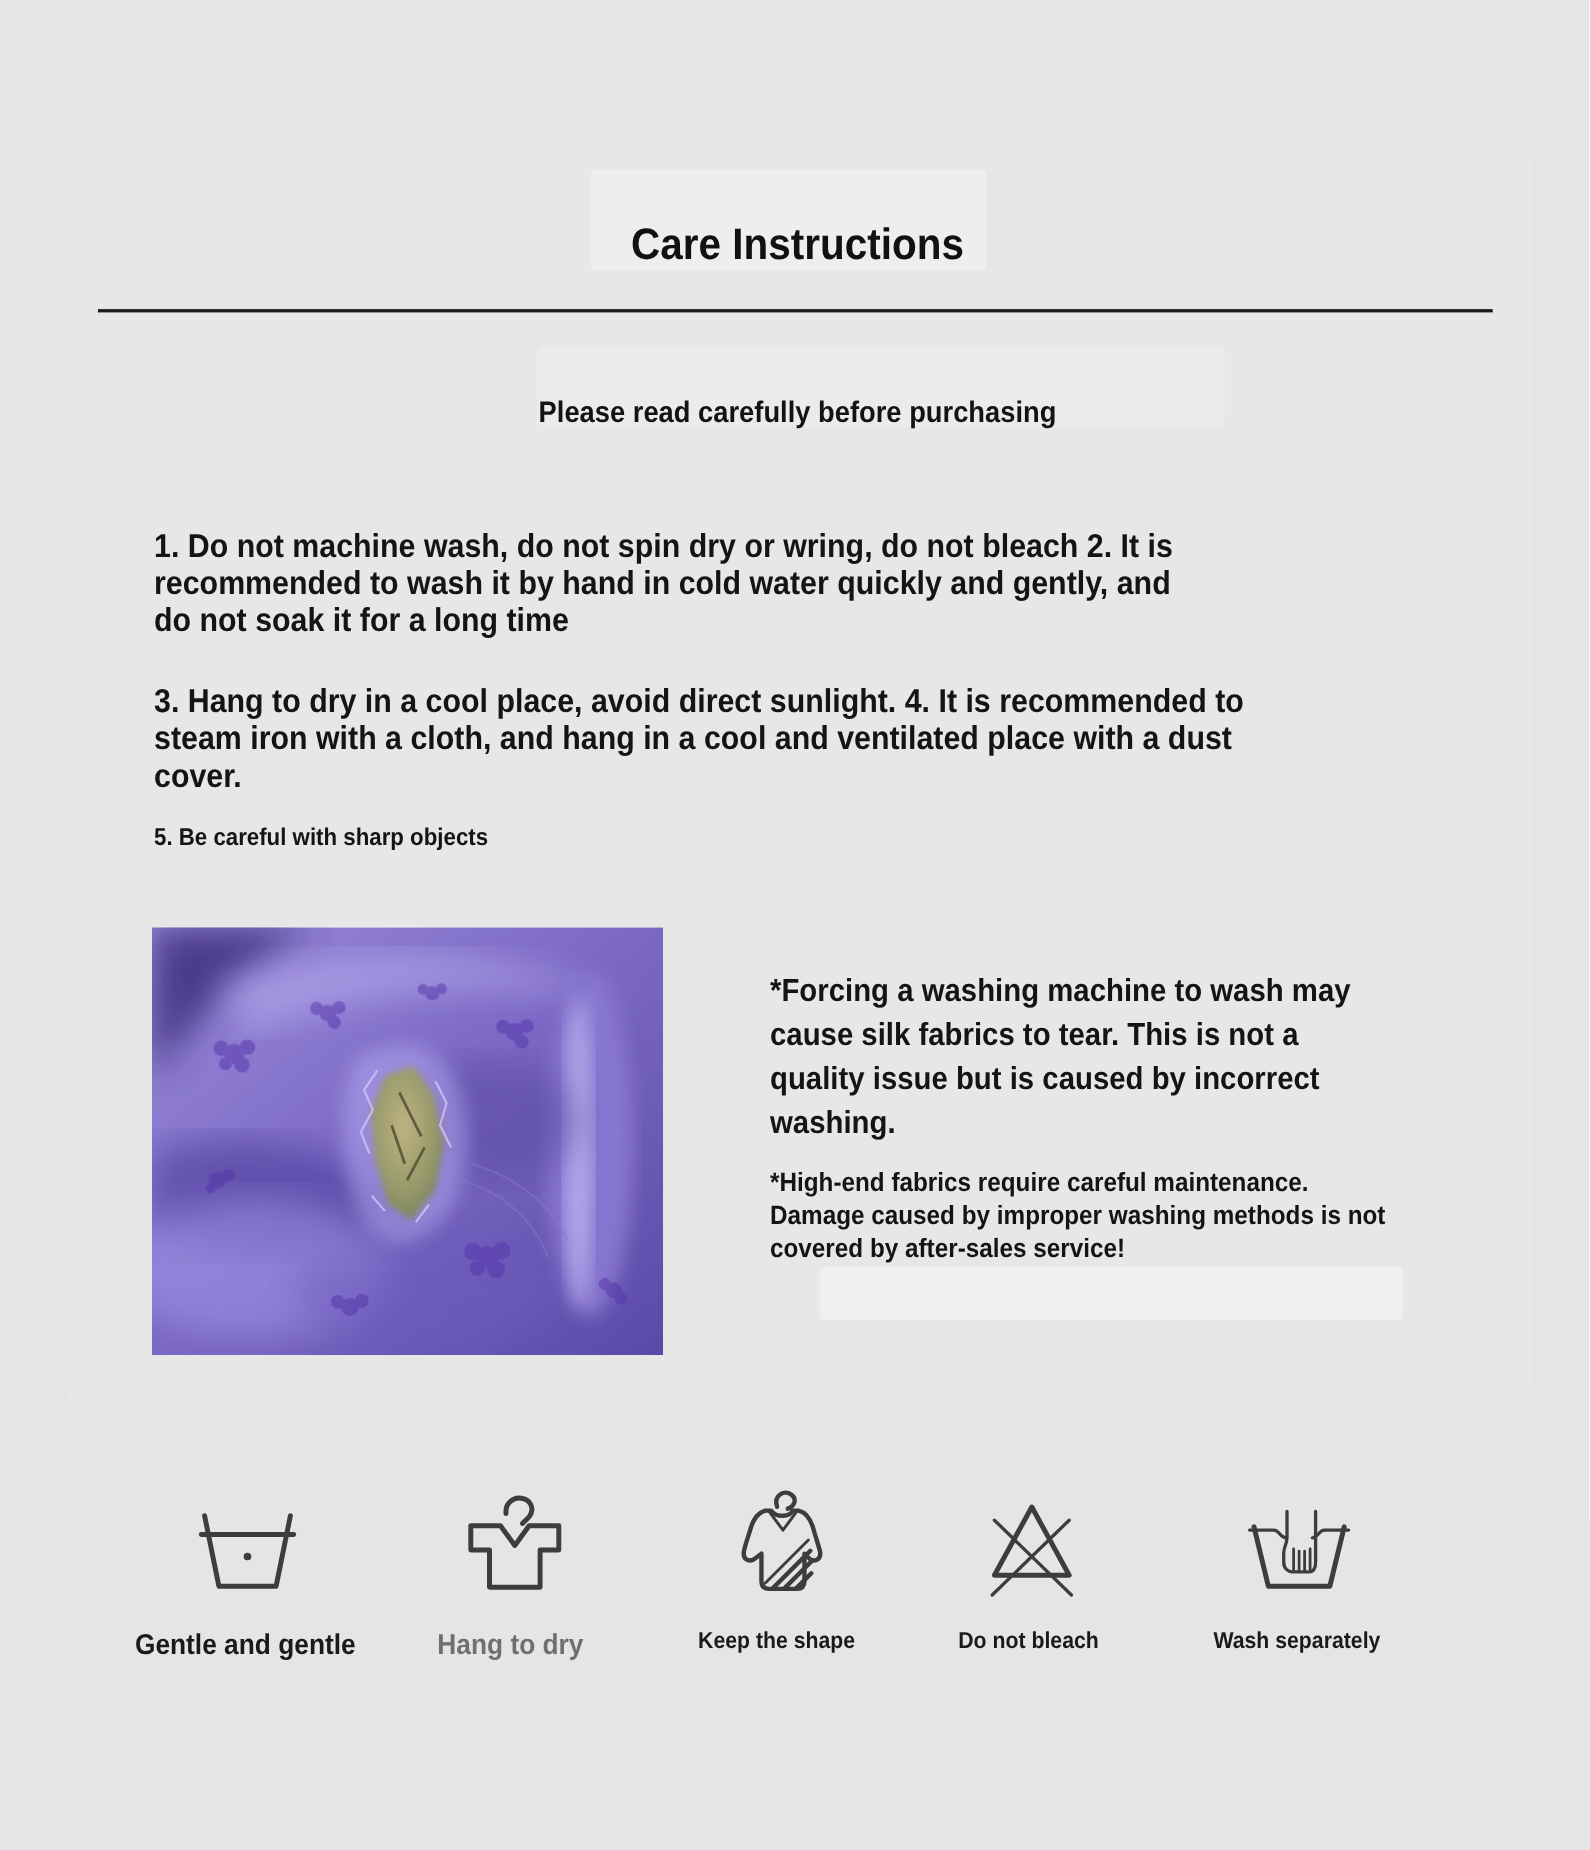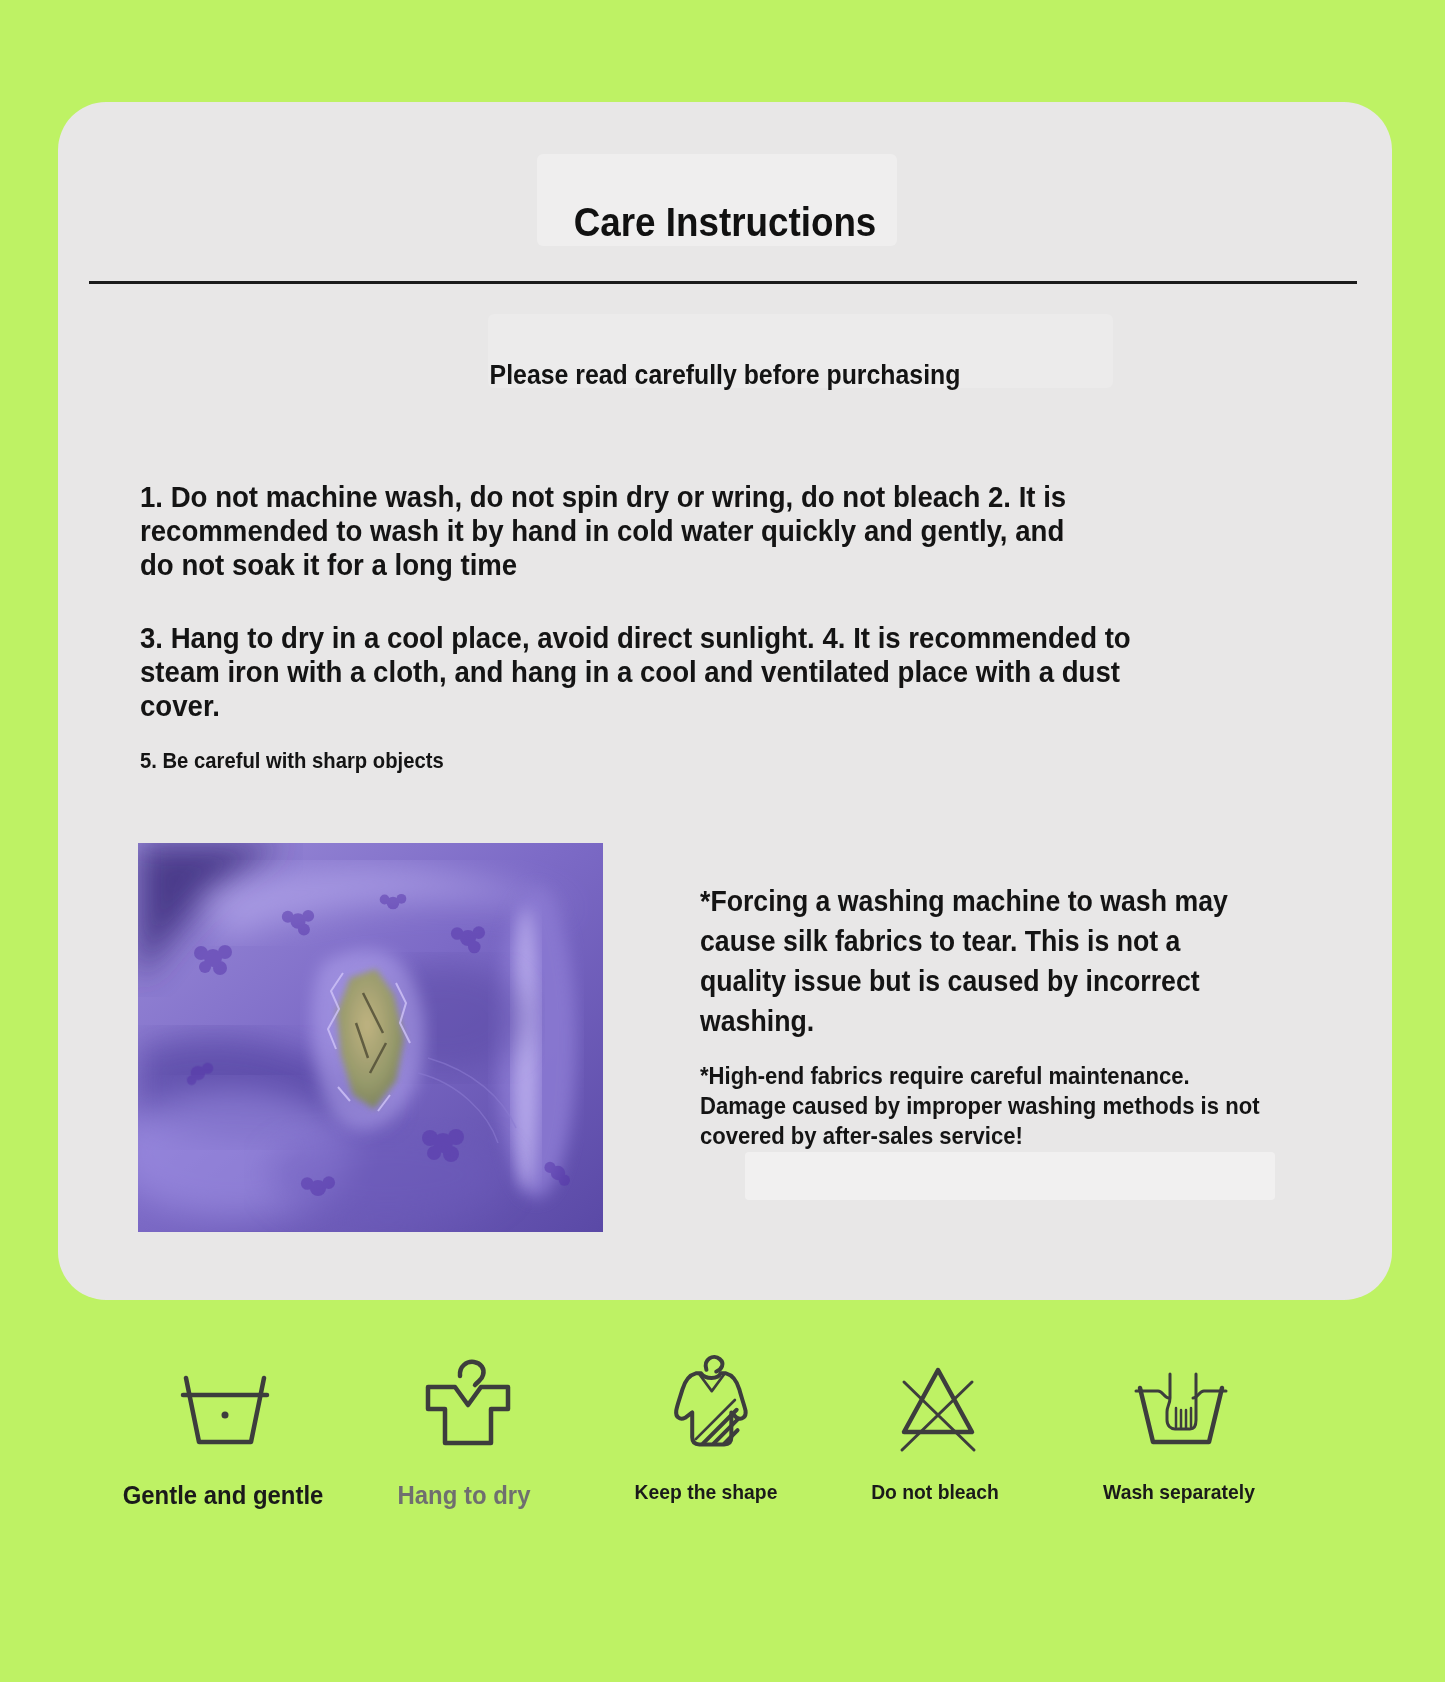--- a/index.html
+++ b/index.html
@@ -1,16 +1,16 @@
 <!DOCTYPE html>
 <html><head>
 <meta charset="utf-8">
 <style>
   html,body{margin:0;padding:0;background:#ffffff;}
-  .stage{position:relative;width:1445px;height:1682px;background:#bef264;overflow:hidden;
+  .stage{position:relative;width:1445px;height:1682px;background:#e5e5e5;overflow:hidden;
          font-family:"Liberation Sans",sans-serif;color:#131313;}
   .card{position:absolute;left:58px;top:102px;width:1334px;height:1198px;
         background:#e8e7e7;border-radius:48px;}
   .wm{position:absolute;border-radius:6px;}
   .wm1{left:537px;top:154px;width:360px;height:92px;background:rgba(255,255,255,0.30);}
   .wm2{left:488px;top:314px;width:625px;height:74px;background:rgba(255,255,255,0.17);}
   .band{position:absolute;left:745px;top:1152px;width:530px;height:48px;
         background:rgba(255,255,255,0.40);border-radius:4px;}
   .title{position:absolute;left:58px;top:172px;width:1334px;text-align:center;
          font-size:40px;line-height:46px;font-weight:bold;color:#111111;

